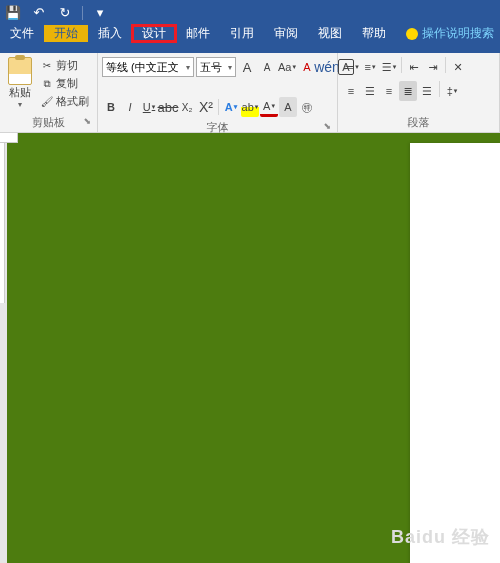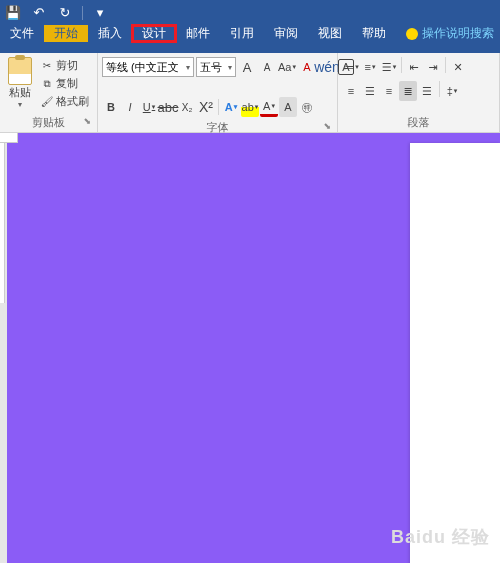--- a/index.html
+++ b/index.html
@@ -39,21 +39,21 @@
 .fc-name { width: 92px; }
 .fc-size { width: 40px; }
 .tiny-btn { width: 18px; height: 20px; display: inline-flex; align-items: center; justify-content: center; font-size: 11px; color: #444; cursor: pointer; border-radius: 2px; }
 .tiny-btn .dd { font-size: 7px; margin-left: 1px; }
 .font-row2 { display: flex; gap: 1px; align-items: center; padding: 2px 0; flex-wrap: nowrap; }
 .sep-v { width: 1px; height: 16px; background: #d4d4d4; margin: 0 2px; }
 
 .para-group { flex: 1; min-width: 100px; }
 .para-row { display: flex; gap: 1px; padding: 2px 0; }
 
-.canvas-area { background: #8b5cf6; height: 430px; position: relative; overflow: hidden; }
+.canvas-area { background: #4d7c0f; height: 430px; position: relative; overflow: hidden; }
 .v-ruler { position: absolute; left: 0; top: 0; width: 18px; height: 10px; background: #fff; border-right: 1px solid #ccc; border-bottom: 1px solid #ccc; }
 .page-edge-left { position: absolute; left: 0; top: 10px; width: 7px; height: 100%; background: #e6e6e6; }
 .page-edge-left::before { content: ""; position: absolute; left: 0; top: 0; width: 4px; height: 160px; background: #fff; border-right: 1px solid #ccc; }
 .page-right { position: absolute; right: 0; top: 10px; width: 90px; height: 100%; background: #fff; box-shadow: -1px 0 3px rgba(0,0,0,0.15); }
 
 .watermark { position: absolute; right: 10px; bottom: 14px; text-align: right; color: #dcdcdc; font-size: 13px; line-height: 1.2; pointer-events: none; }
 .watermark .w1 { font-size: 18px; font-weight: bold; letter-spacing: 1px; }
 </style>
 </head>
 <body>

